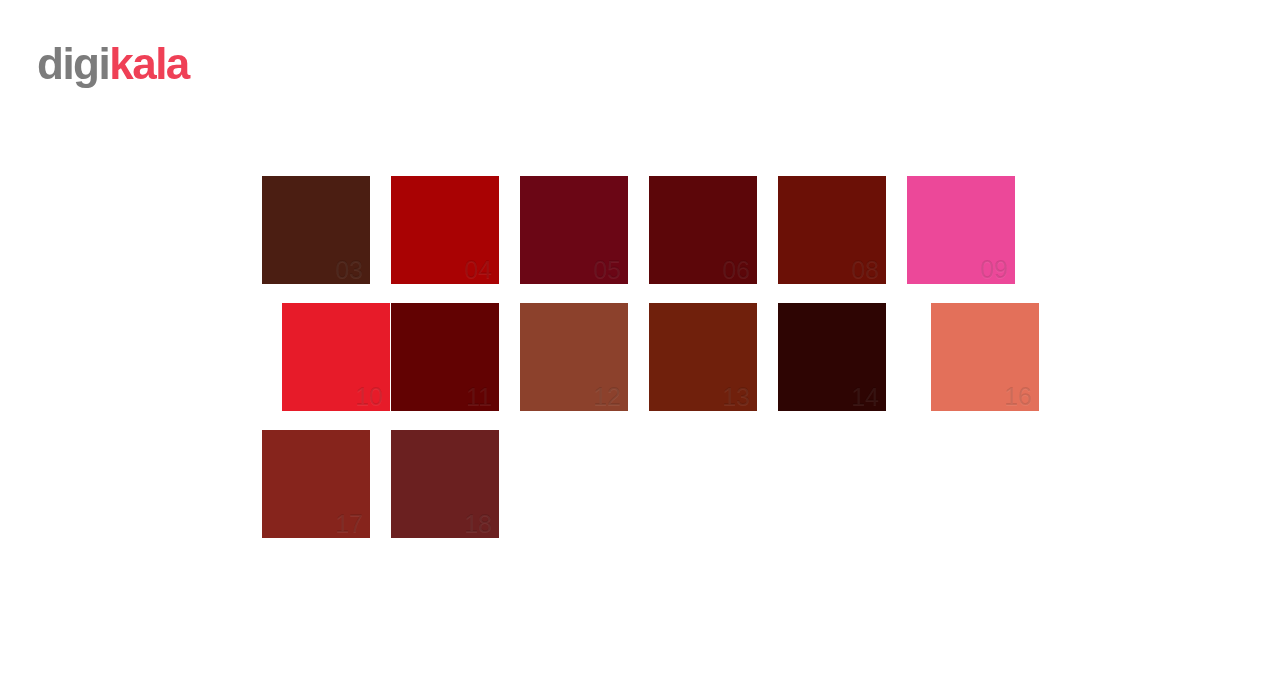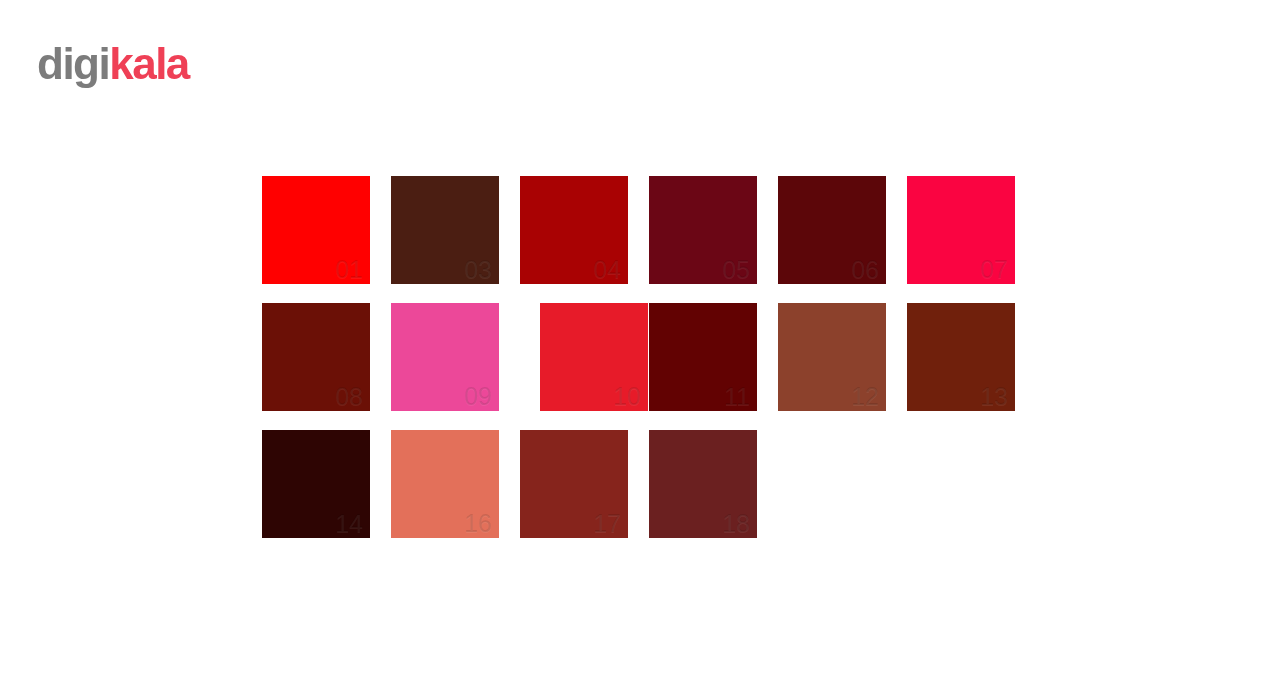--- a/index.html
+++ b/index.html
@@ -64,37 +64,31 @@
   }
 </style>
 </head>
 <body>
 
 <div class="brand-logo">
   <span class="logo-part-one">digi</span><span class="logo-part-two">kala</span>
 </div>
 
 <div class="swatch-grid">
-    <div class="swatch" style="background-color: rgb(255, 0, 0);">
-      <span class="swatch-number">01</span>
-    </div>
     <div class="swatch" style="background-color: rgb(75, 30, 18);">
       <span class="swatch-number">03</span>
     </div>
     <div class="swatch" style="background-color: rgb(169, 2, 3); padding-left: 31px;">
       <span class="swatch-number">04</span>
     </div>
     <div class="swatch" style="background-color: rgb(107, 6, 21);">
       <span class="swatch-number">05</span>
     </div>
     <div class="swatch" style="background-color: rgb(92, 6, 9);">
       <span class="swatch-number">06</span>
-    </div>
-    <div class="swatch" style="background-color: rgb(250, 4, 65);">
-      <span class="swatch-number">07</span>
     </div>
     <div class="swatch" style="background-color: rgb(107, 16, 6);">
       <span class="swatch-number">08</span>
     </div>
     <div class="swatch" style="background-color: #ec4899; padding-left: 44px;">
       <span class="swatch-number">09</span>
     </div>
     <div class="swatch" style="background-color: rgb(231, 27, 41); margin-left: 20px;">
       <span class="swatch-number">10</span>
     </div>
@@ -103,21 +97,21 @@
     </div>
     <div class="swatch" style="background-color: rgb(140, 65, 44);">
       <span class="swatch-number">12</span>
     </div>
     <div class="swatch" style="background-color: rgb(112, 32, 12);">
       <span class="swatch-number">13</span>
     </div>
     <div class="swatch" style="background-color: rgb(46, 5, 3);">
       <span class="swatch-number">14</span>
     </div>
-    <div class="swatch" style="background-color: rgb(227, 112, 90);">
+    <div class="swatch" style="background-color: rgb(227, 112, 90); margin-left: 24px;">
       <span class="swatch-number">16</span>
     </div>
     <div class="swatch" style="background-color: rgb(134, 36, 28);">
       <span class="swatch-number">17</span>
     </div>
     <div class="swatch" style="background-color: rgb(107, 32, 32);">
       <span class="swatch-number">18</span>
     </div>
   </div>
 

